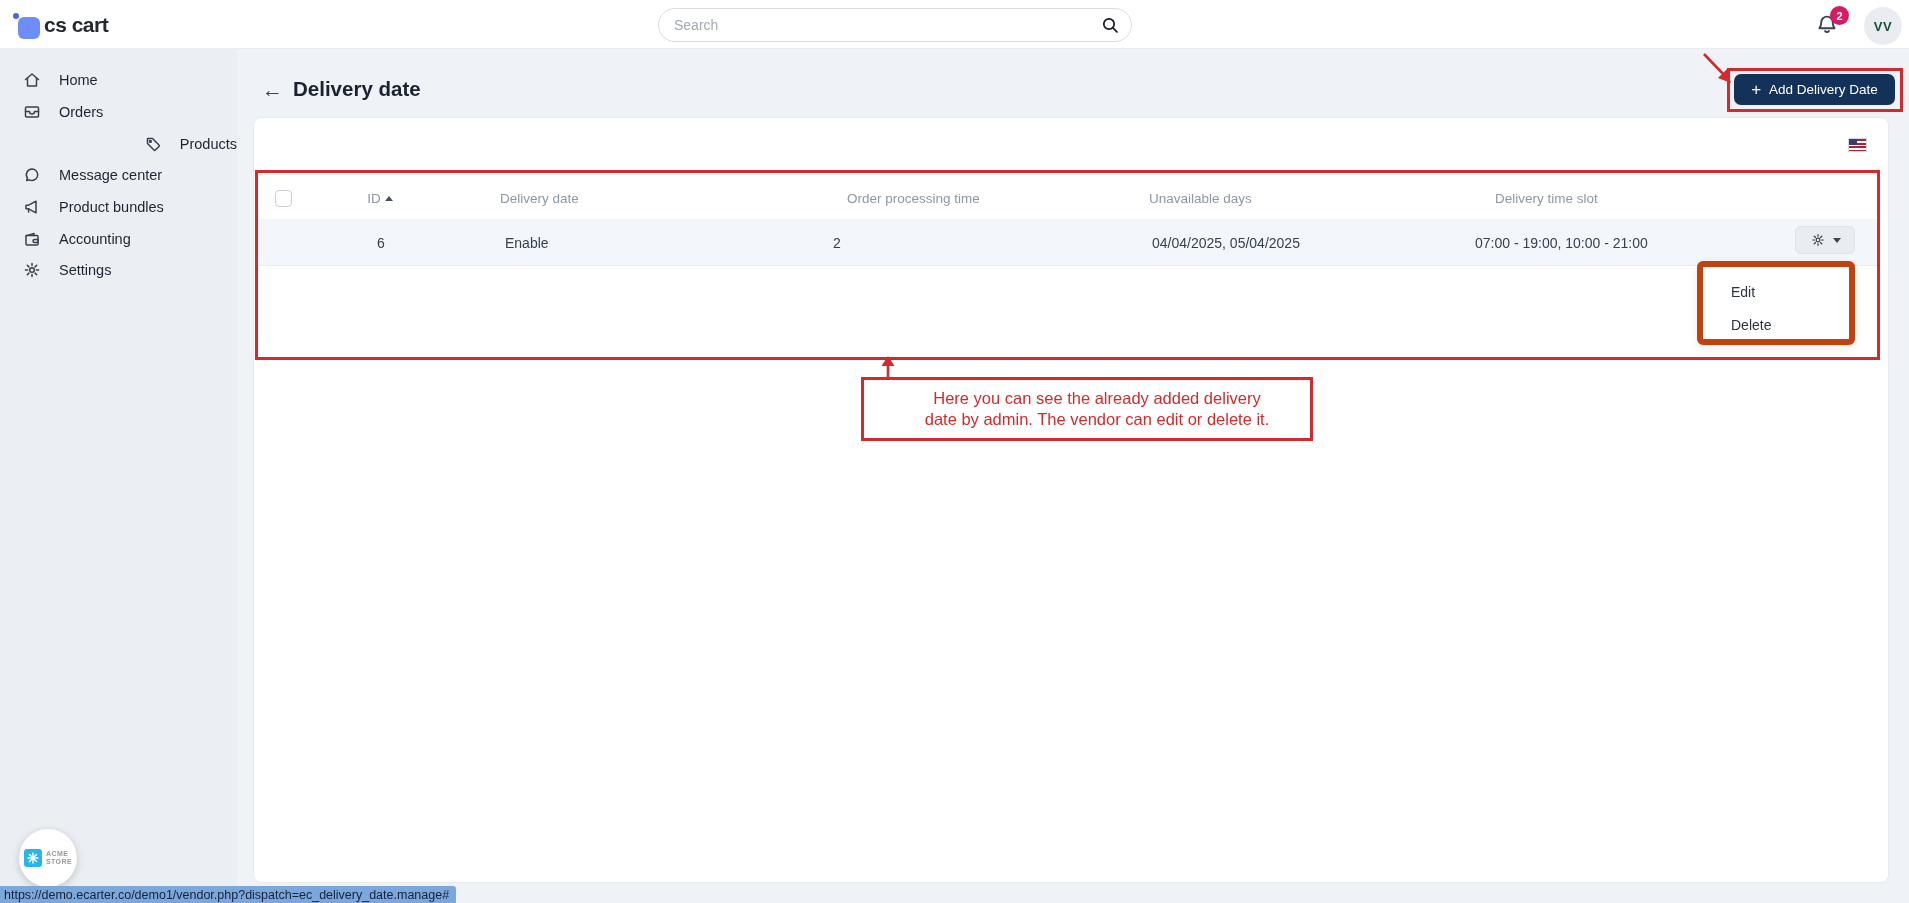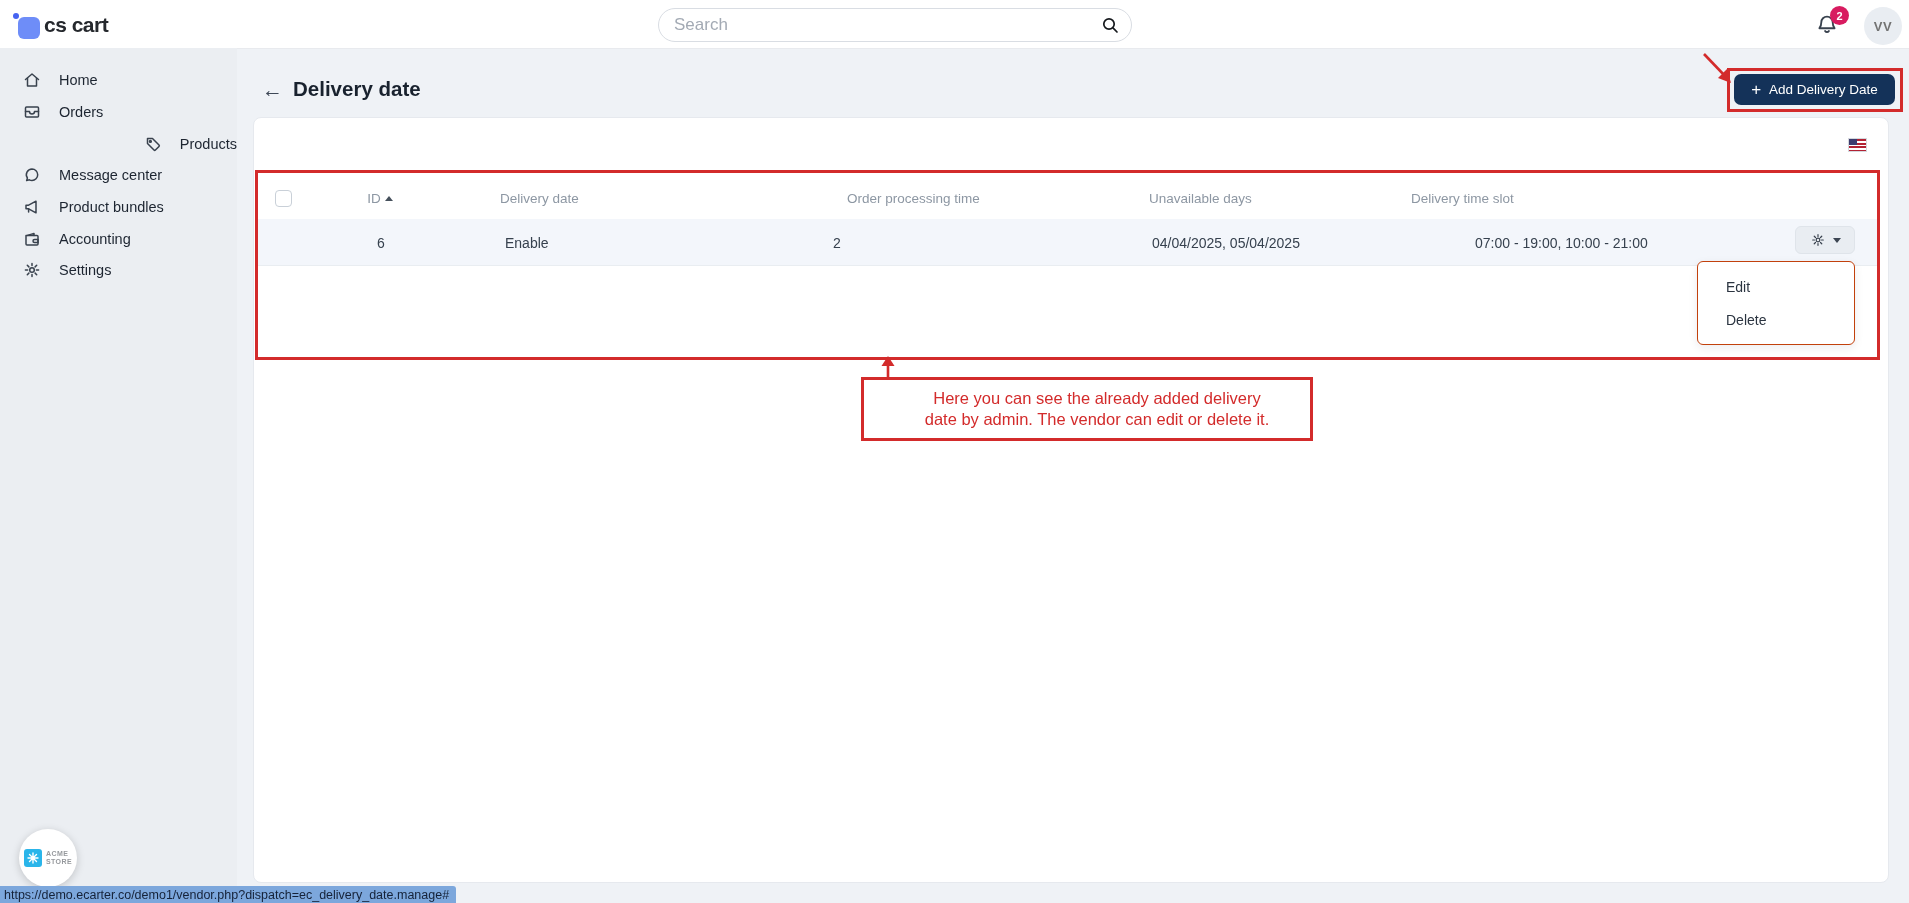--- a/index.html
+++ b/index.html
@@ -8,35 +8,35 @@
     font-family:"Liberation Sans", sans-serif;background:#eff2f6;
   }
   
   .topbar{position:absolute;left:0;top:0;width:1909px;height:48px;background:#ffffff;border-bottom:1px solid #e8eaee;}
   .logo-dot{position:absolute;left:13px;top:13px;width:6px;height:6px;border-radius:50%;background:#4663f1;}
   .logo-square{position:absolute;left:18px;top:17px;width:22px;height:22px;border-radius:6px;background:#6e8df8;}
   .logo-text{position:absolute;left:44px;top:13px;font-size:21px;font-weight:700;color:#25282d;letter-spacing:-0.5px;}
   .search-wrap{position:absolute;left:658px;top:8px;width:474px;height:34px;}
   .search-input{
     width:100%;height:100%;box-sizing:border-box;border:1px solid #d9dde3;border-radius:17px;
-    padding:0 44px 0 15px;font-size:17px;color:#3a424d;background:#ffffff;outline:none;
+    padding:0 44px 0 15px;font-size:14px;color:#3a424d;background:#ffffff;outline:none;
     font-family:"Liberation Sans", sans-serif;
   }
   .search-input::placeholder{color:#a3aab4;}
   .search-icon{position:absolute;right:12px;top:7px;width:20px;height:20px;}
   .bell-wrap{position:absolute;left:1814px;top:9px;width:32px;height:32px;cursor:pointer;}
   .bell-icon{position:absolute;left:0;top:3px;}
   .notif-badge{
     position:absolute;left:16px;top:-3px;width:19px;height:19px;border-radius:50%;
     background:#d81b60;color:#ffffff;font-size:11px;font-weight:700;
     display:flex;align-items:center;justify-content:center;
   }
   .avatar{
     position:absolute;left:1864px;top:7px;width:38px;height:38px;border-radius:50%;
-    background:#e9edf2;color:#737373;font-size:13px;font-weight:700;
+    background:#e9edf2;color:#14532d;font-size:13px;font-weight:700;
     display:flex;align-items:center;justify-content:center;letter-spacing:0.5px;cursor:pointer;
   }
   
   .sidebar{position:absolute;left:0;top:48px;width:237px;height:855px;background:#ebeef2;}
   .side-item{position:absolute;left:0;width:237px;height:28px;display:flex;align-items:center;padding-left:22px;box-sizing:border-box;cursor:pointer;}
   .side-item .icon{width:20px;height:20px;margin-right:17px;flex:0 0 auto;}
   .side-item .lbl{font-size:14.5px;color:#1d2531;}
   .icon-stroke{stroke:#39424e;fill:none;stroke-width:1.5;stroke-linecap:round;stroke-linejoin:round;}
   
   .back-arrow{position:absolute;left:262px;top:78px;font-size:21px;color:#3e4856;cursor:pointer;}
@@ -53,21 +53,21 @@
   .data-row{position:absolute;left:258px;top:219px;width:1619px;height:46px;background:#f3f6fb;}
   .row-divider{position:absolute;left:258px;top:265px;width:1619px;height:1px;background:#e9edf1;}
   .td{position:absolute;top:235px;font-size:14px;color:#36414e;white-space:nowrap;}
   .td-id{left:356px;width:50px;text-align:center;}
   .gear-btn{
     position:absolute;left:1795px;top:226px;width:60px;height:28px;border-radius:6px;background:#e9edf2;
     display:flex;align-items:center;justify-content:center;gap:7px;cursor:pointer;border:1px solid #dfe4ea;box-sizing:border-box;
   }
   .caret-down{width:0;height:0;border-left:4.5px solid transparent;border-right:4.5px solid transparent;border-top:5px solid #3c4552;}
   .dropdown{
-    position:absolute;left:1697px;top:261px;width:158px;height:84px;background:#ffffff;border:1px solid #c2410c;
+    position:absolute;left:1697px;top:261px;width:158px;height:84px;background:#ffffff;border:6px solid #c2410c;
     border-radius:6px;box-shadow:0 3px 10px rgba(20,30,50,0.08);box-sizing:border-box;padding-top:9px;
   }
   .dropdown .menu-item{height:33px;line-height:33px;padding-left:28px;font-size:14px;color:#2b3440;cursor:pointer;}
   
   .ann-box{position:absolute;border:3px solid #d32b2b;background:#ffffff;box-sizing:border-box;text-align:center;color:#d32b2b;}
   .ann-top{left:1286px;top:9px;width:420px;height:73px;font-size:15.5px;line-height:18px;padding-top:5px;}
   .ann-bottom{left:861px;top:377px;width:452px;height:64px;font-size:16.5px;line-height:21px;padding-top:8px;padding-left:20px;}
   .btn-redrect{position:absolute;left:1727px;top:68px;width:176px;height:44px;border:3px solid #d32b2b;box-sizing:border-box;pointer-events:none;}
   .add-btn{
     position:absolute;left:1734px;top:74px;width:161px;height:31px;border-radius:7px;background:#143259;
@@ -174,21 +174,21 @@
   <div class="card"></div>
   <div class="flag"></div>
 
   <div class="checkbox"></div>
   <div class="th th-id">
     <span>ID</span><span class="sort-asc"></span>
   </div>
   <div class="th" style="left:500px;">Delivery date</div>
   <div class="th" style="left:824px;margin-left:23px;">Order processing time</div>
   <div class="th" style="left:1149px;">Unavailable days</div>
-  <div class="th" style="left:1411px;">Delivery time slot</div>
+  <div class="th" style="left:1495px;">Delivery time slot</div>
 
   <div class="data-row"></div>
   <div class="row-divider"></div>
   <div class="td td-id">6</div>
   <div class="td" style="left:505px;">Enable</div>
   <div class="td" style="left:833px;">2</div>
   <div class="td" style="left:1152px;">04/04/2025, 05/04/2025</div>
   <div class="td" style="left:1475px;">07:00 - 19:00, 10:00 - 21:00</div>
 
   <div class="gear-btn">

